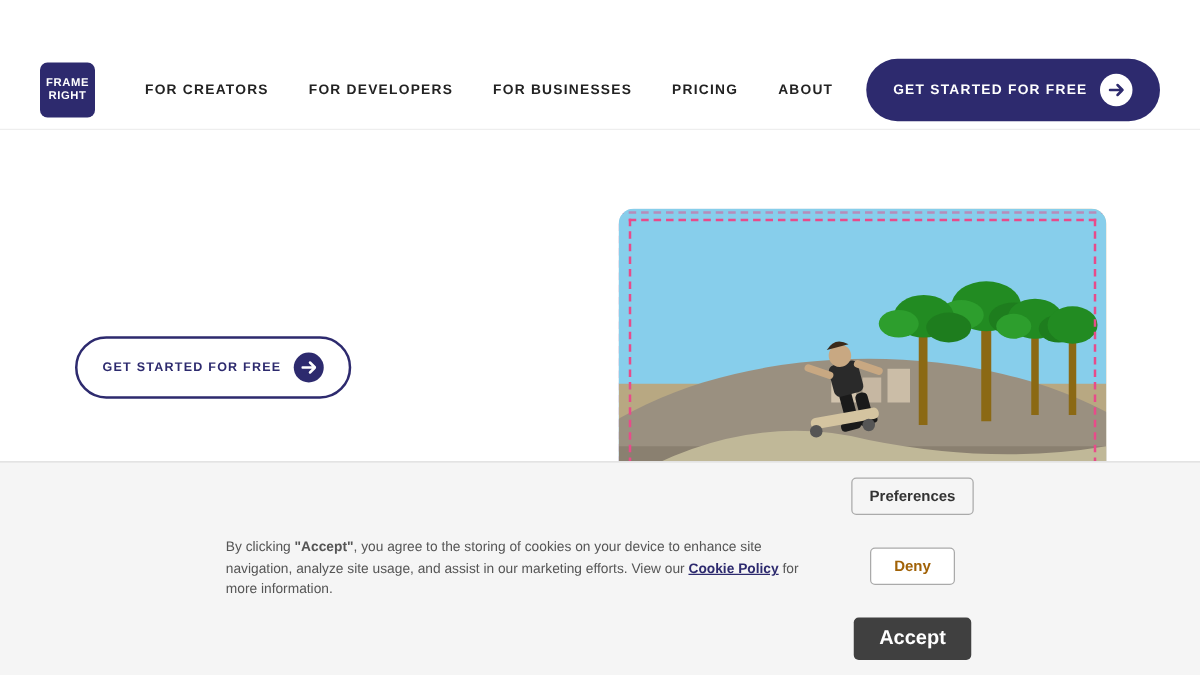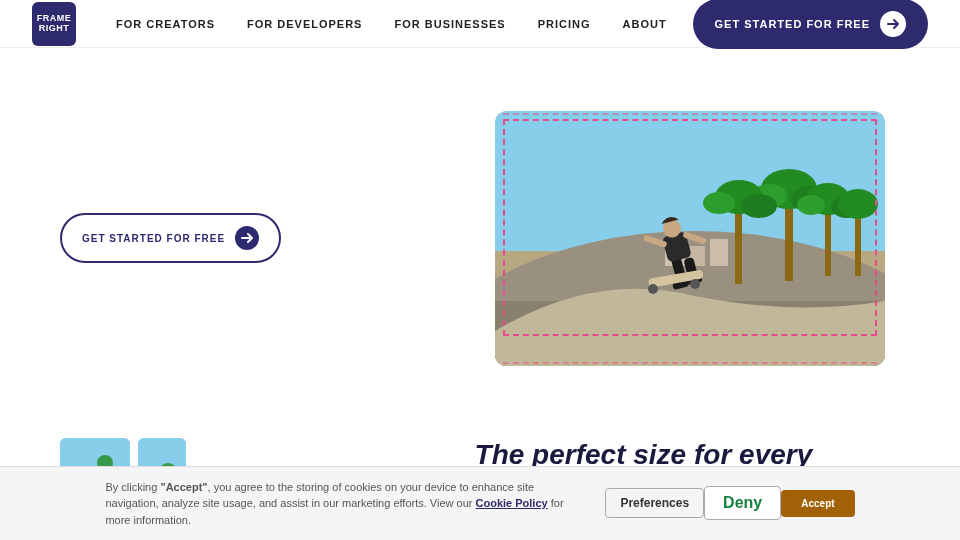--- a/index.html
+++ b/index.html
@@ -3,25 +3,26 @@
   <meta charset="utf-8">
   <style>
     * { margin: 0; padding: 0; box-sizing: border-box; }
     body { font-family: 'Arial', sans-serif; background: #fff; overflow-x: hidden; }
 
     
     nav {
       display: flex;
       align-items: center;
       padding: 0 32px;
-      height: 48px;
+      height: 64px;
       background: #fff;
       border-bottom: 1px solid #eee;
       position: relative;
       z-index: 10;
+      margin-top: 40px;
     }
     .logo {
       width: 44px;
       height: 44px;
       background: #2d2a6e;
       border-radius: 6px;
       display: flex;
       align-items: center;
       justify-content: center;
       margin-right: 40px;
@@ -195,50 +196,51 @@
       color: #555;
       max-width: 480px;
       line-height: 1.5;
     }
     .cookie-text a {
       color: #2d2a6e;
       font-weight: 700;
     }
     .cookie-buttons {
       display: flex;
-      gap: 0;
+      gap: 26px;
       align-items: center;
       flex-shrink: 0;
+      flex-direction: column;
     }
     .btn-preferences {
       background: transparent;
       border: 1px solid #aaa;
       border-radius: 4px;
       padding: 7px 14px;
       font-size: 12px;
       font-weight: 600;
       color: #333;
       cursor: pointer;
     }
     .btn-deny {
       background: #fff;
       border: 1px solid #aaa;
       border-radius: 4px;
       padding: 7px 18px;
-      font-size: 16px;
+      font-size: 12px;
       font-weight: 600;
-      color: #15803d;
+      color: #a16207;
       cursor: pointer;
     }
     .btn-accept {
-      background: #a16207;
+      background: #404040;
       border: none;
       border-radius: 4px;
       padding: 8px 20px;
-      font-size: 10px;
+      font-size: 16px;
       font-weight: 700;
       color: #fff;
       cursor: pointer;
     }
 
     
   </style>
 </head>
 <body>
 

